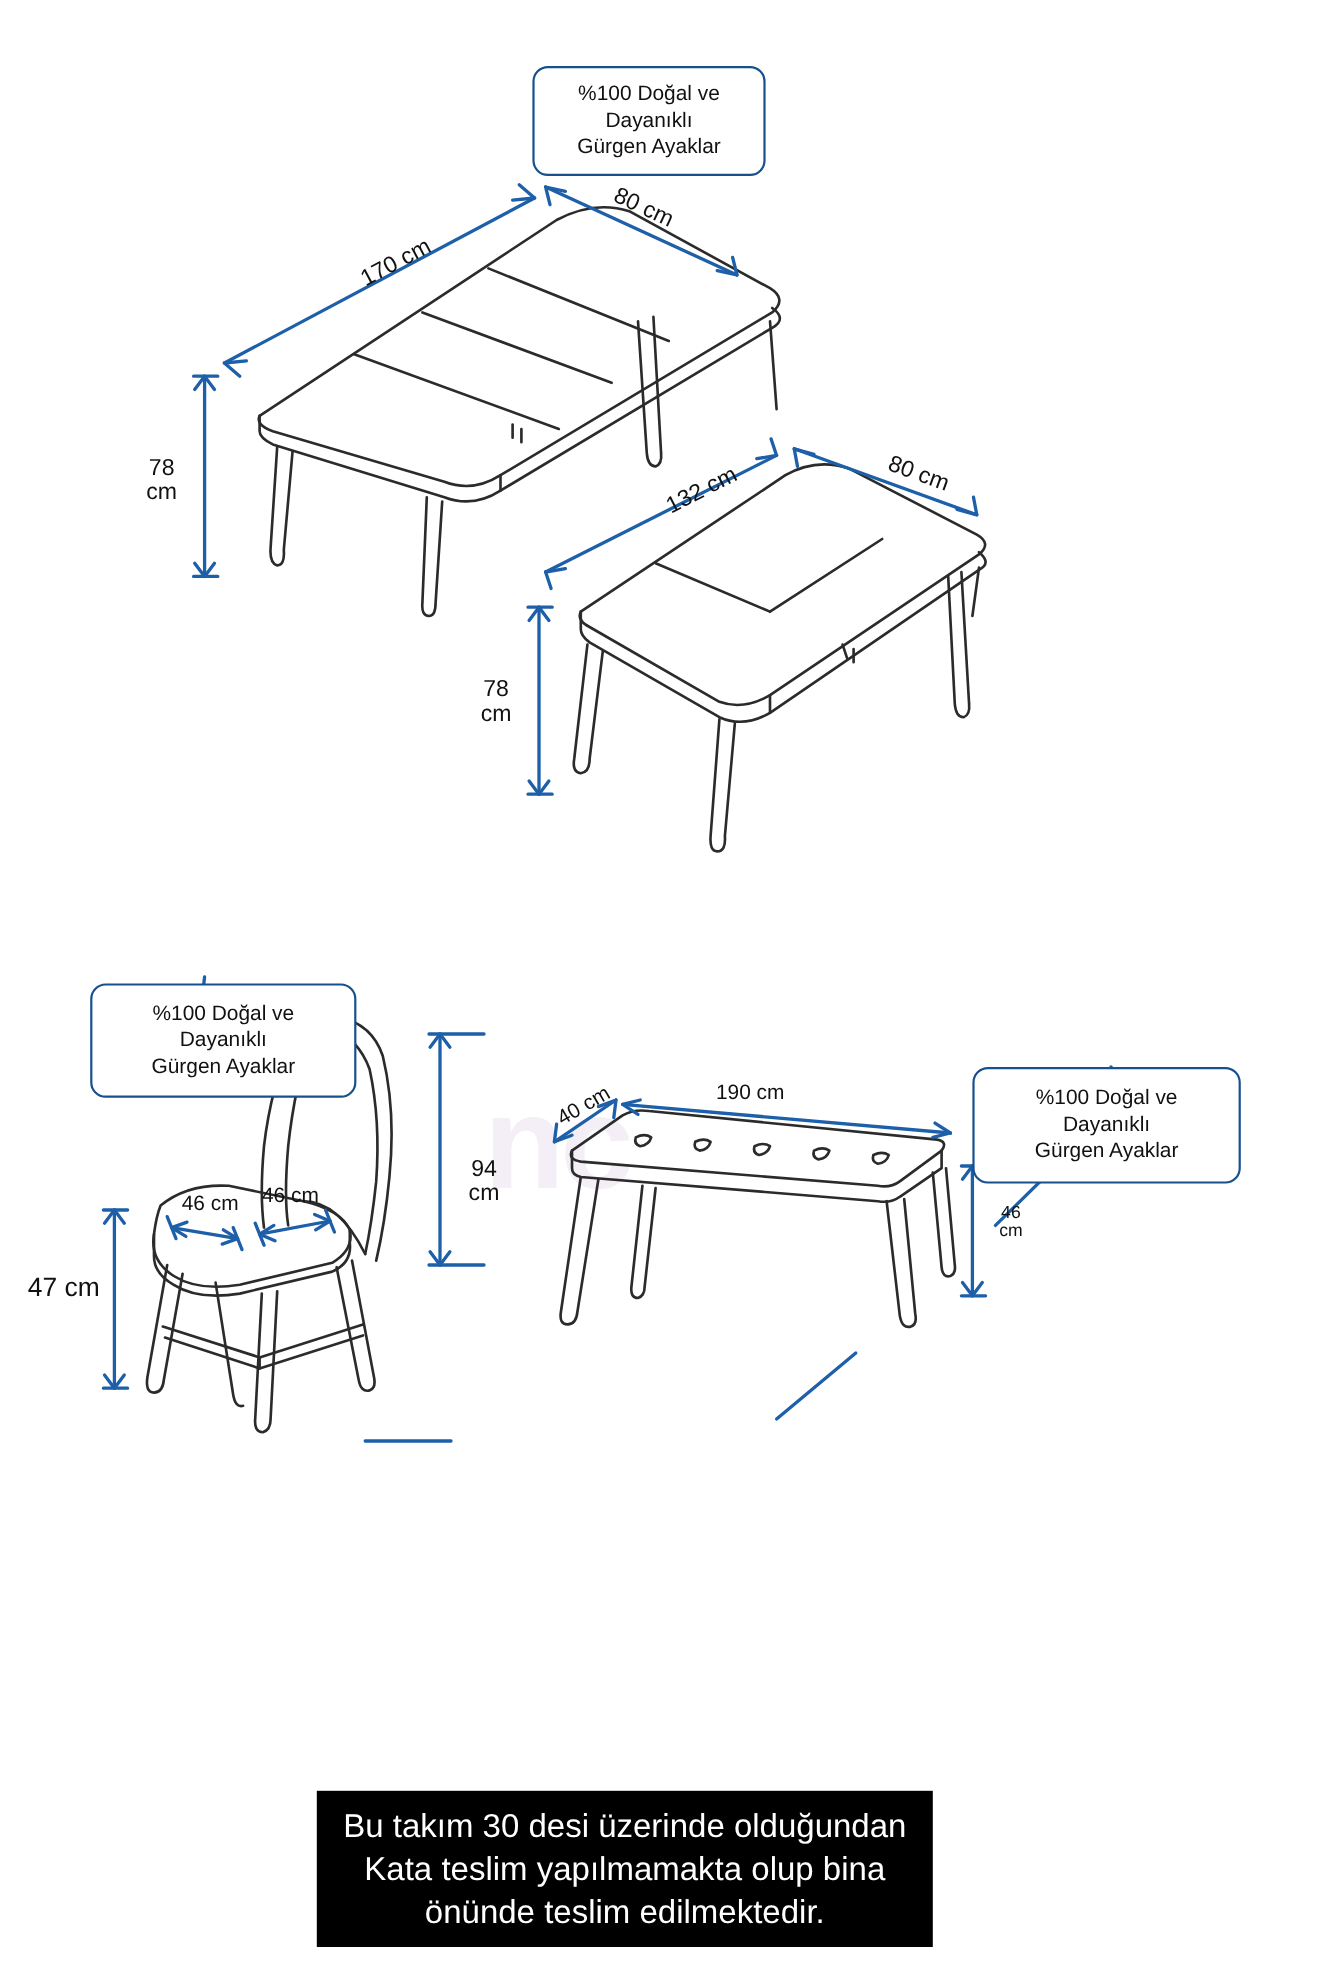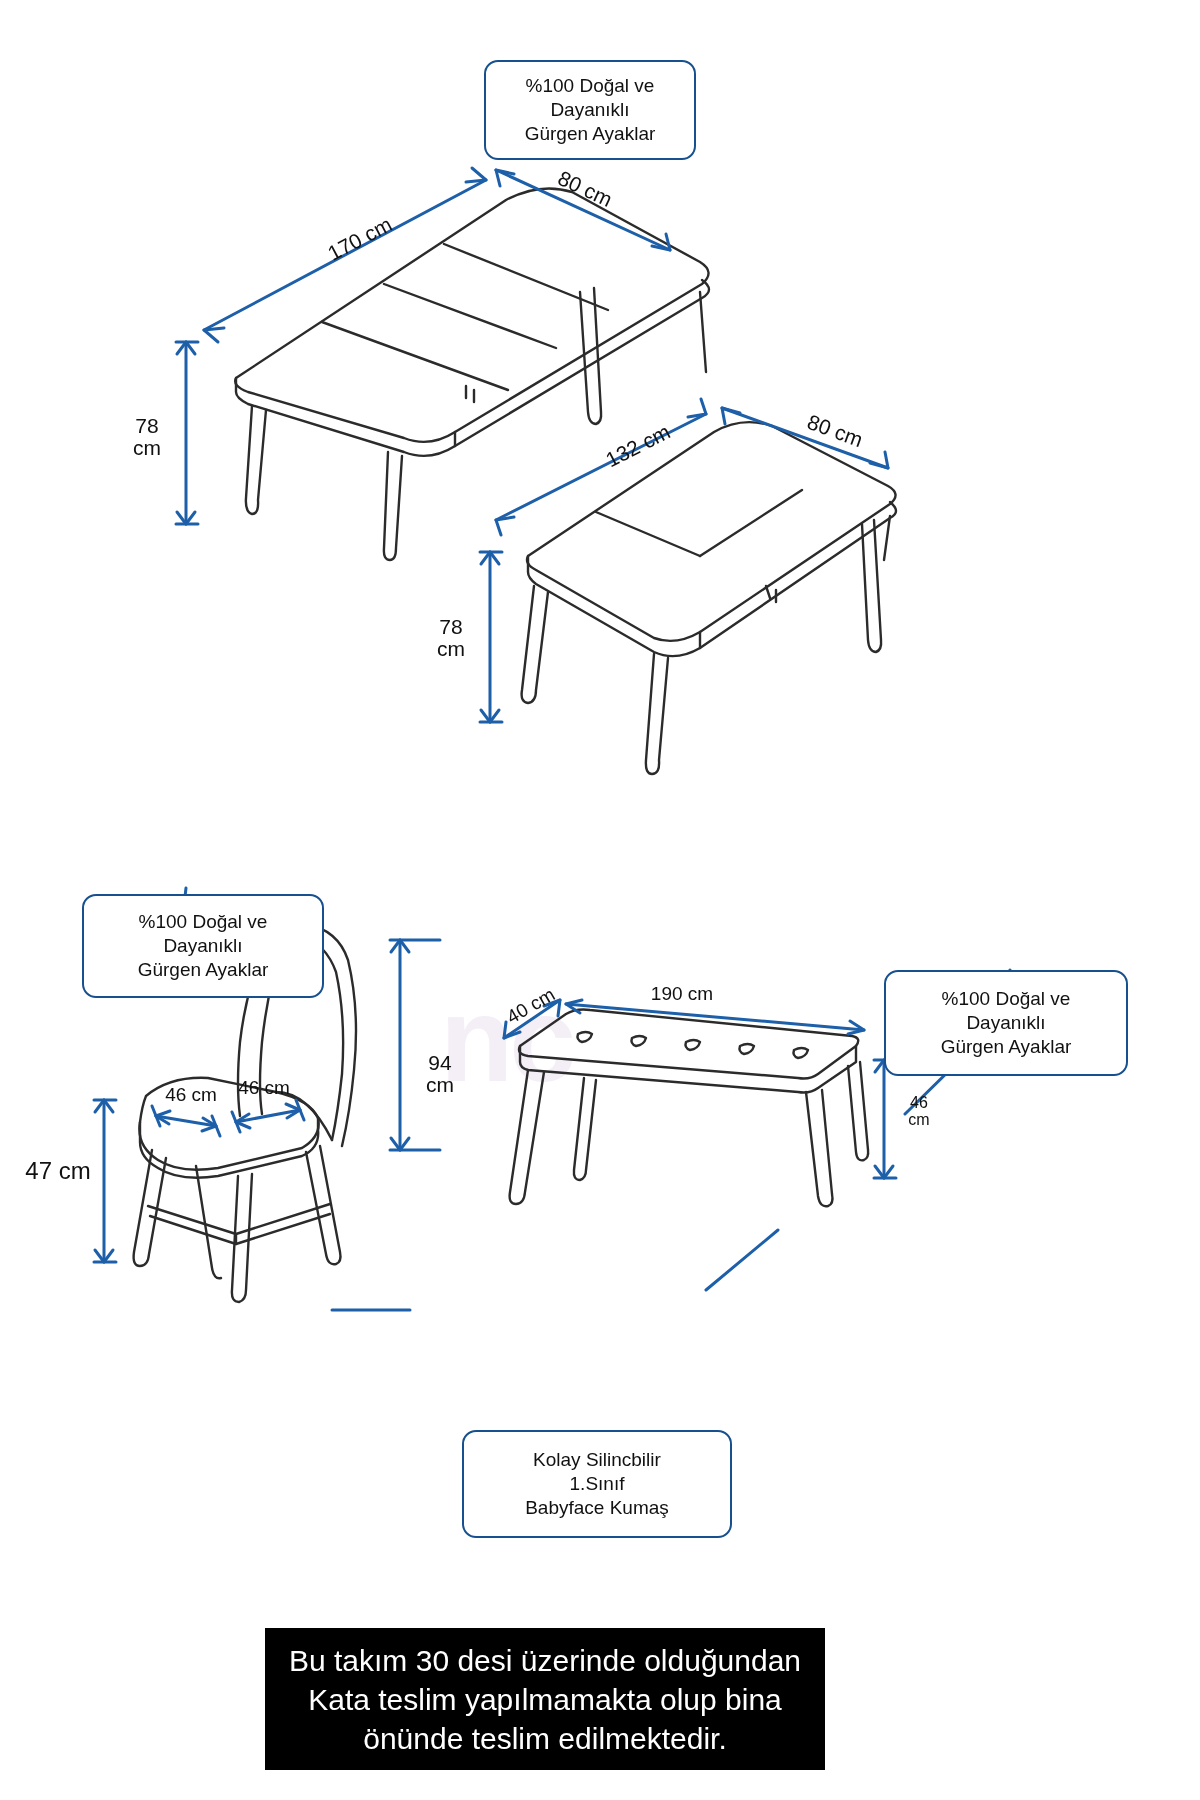--- a/index.html
+++ b/index.html
@@ -233,25 +233,20 @@
 Dayanıklı
 Gürgen Ayaklar</span>
   </div>
 
   <div class="callout" style="left:884px;top:970px;width:244px;height:106px;">
     <span>%100 Doğal ve
 Dayanıklı
 Gürgen Ayaklar</span>
   </div>
 
-  <div class="callout" style="left:462px;top:1430px;width:270px;height:108px;">
-    <span>Kolay Silincbilir
-1.Sınıf
-Babyface Kumaş</span>
-  </div>
 
   <div class="dim" style="left:300px;top:228px;width:120px;transform:rotate(-28deg);">170 cm</div>
   <div class="dim" style="left:530px;top:178px;width:110px;transform:rotate(25deg);">80 cm</div>
   <div class="dim" style="left:120px;top:415px;width:54px;">78
 cm</div>
 
   <div class="dim" style="left:578px;top:435px;width:120px;transform:rotate(-27deg);">132 cm</div>
   <div class="dim" style="left:780px;top:420px;width:110px;transform:rotate(20deg);">80 cm</div>
   <div class="dim" style="left:424px;top:616px;width:54px;">78
 cm</div>
@@ -260,19 +255,19 @@
   <div class="dim small" style="left:225px;top:1078px;width:78px;">46 cm</div>
   <div class="dim" style="left:413px;top:1052px;width:54px;">94
 cm</div>
   <div class="dim" style="left:14px;top:1158px;width:88px;font-size:24px;">47 cm</div>
 
   <div class="dim small" style="left:489px;top:996px;width:84px;transform:rotate(-30deg);">40 cm</div>
   <div class="dim small" style="left:626px;top:984px;width:112px;">190 cm</div>
   <div class="dim tiny" style="left:898px;top:1095px;width:42px;">46
 cm</div>
 
-  <div class="banner" style="left:265px;top:1628px;width:560px;height:142px;">
+  <div class="banner" style="left:288px;top:1628px;width:560px;height:142px;">
     <span>Bu takım 30 desi üzerinde olduğundan
 Kata teslim yapılmamakta olup bina
 önünde teslim edilmektedir.</span>
   </div>
 
 </div>
 
 </body></html>

